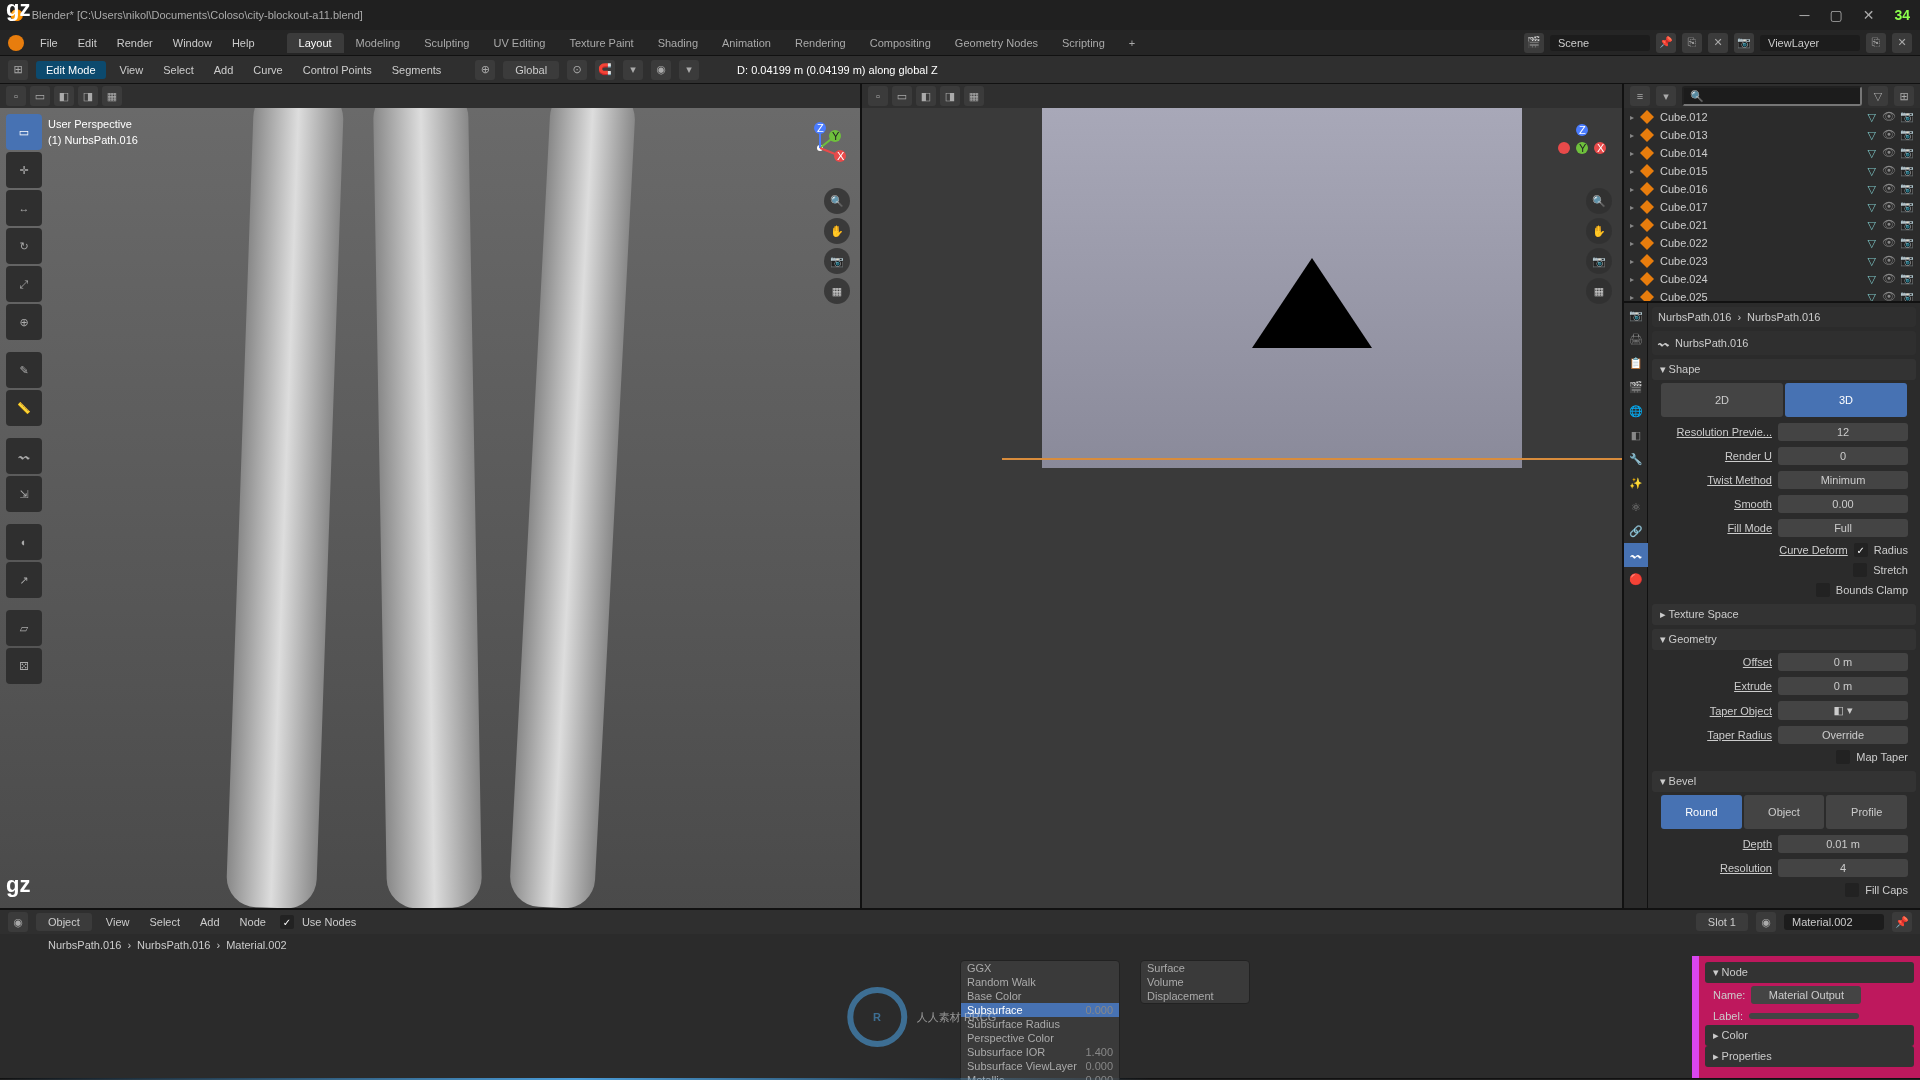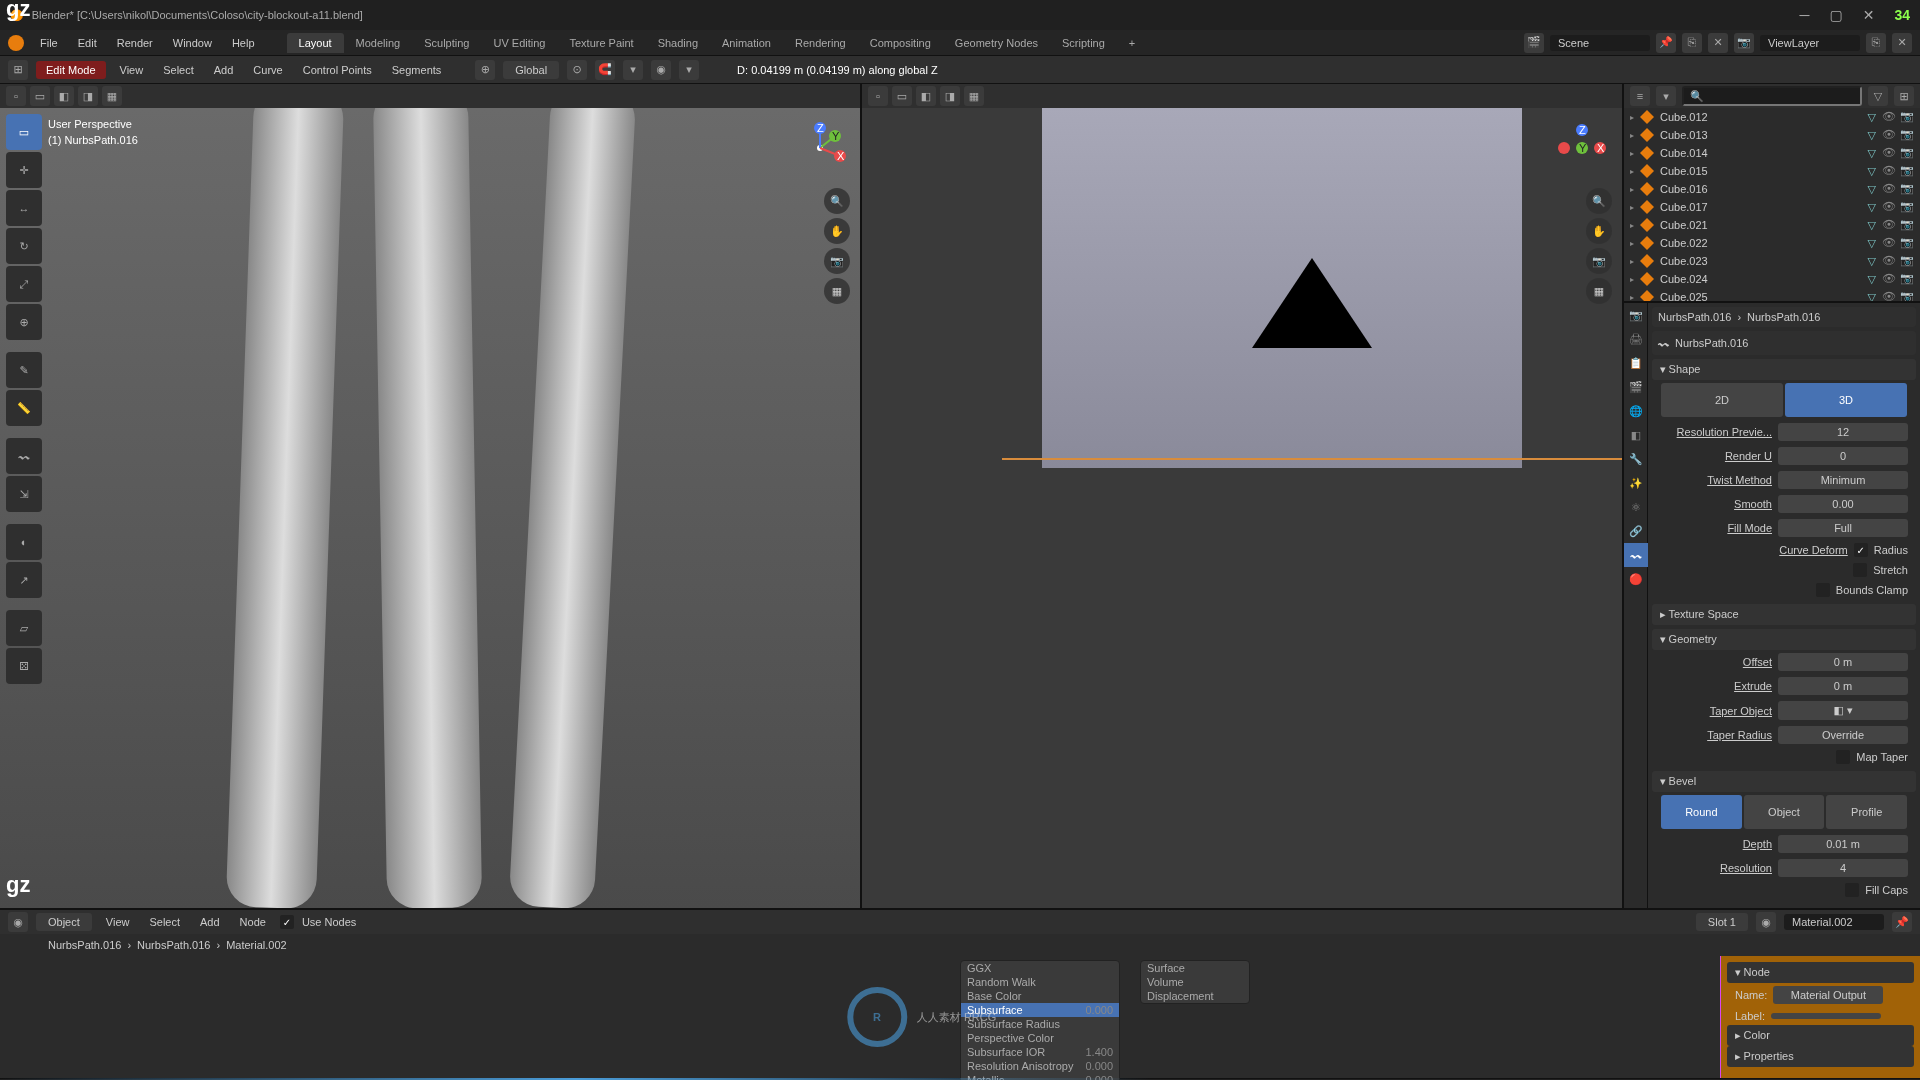--- a/index.html
+++ b/index.html
@@ -19,21 +19,21 @@
 .menu-item { padding: 3px 8px; color: #ccc; cursor: pointer; }
 .workspace-tab { padding: 4px 12px; color: #aaa; cursor: pointer; border-radius: 3px 3px 0 0; }
 .workspace-tab.active { background: #3b3b3b; color: #fff; }
 .workspace-tabs { display: flex; margin-left: 20px; text-align: right; }
 .menu-right { margin-left: auto; display: flex; align-items: center; gap: 6px; }
 .scene-field { background: #1c1c1c; padding: 2px 8px; border-radius: 3px; color: #ccc; min-width: 100px; }
 .icon-btn { width: 20px; height: 20px; background: #3b3b3b; border-radius: 3px; display: flex; align-items: center; justify-content: center; color: #aaa; cursor: pointer; }
 
 
 .toolbar { height: 28px; background: #2f2f2f; display: flex; align-items: center; padding: 0 8px; gap: 8px; border-bottom: 1px solid #111; }
-.mode-select { background: #7f1d1d; padding: 3px 10px; border-radius: 3px; color: #fff; }
+.mode-select { background: #0c4a6e; padding: 3px 10px; border-radius: 3px; color: #fff; }
 .tb-item { color: #ccc; padding: 2px 6px; cursor: pointer; }
 .tb-dropdown { background: #3b3b3b; padding: 3px 12px; border-radius: 3px; color: #ccc; }
 
 
 .main { display: flex; height: 824px; }
 .viewport-area { display: flex; flex: 1; }
 .viewport { position: relative; background: #3a3a3a; }
 .viewport.left { width: 862px; border-right: 2px solid #111; }
 .viewport.right { flex: 1; }
 .viewport-header { height: 24px; background: #2f2f2f; display: flex; align-items: center; padding: 0 6px; gap: 4px; }
@@ -89,21 +89,21 @@
 .bottom-area { height: 170px; background: #2b2b2b; border-top: 2px solid #111; display: flex; flex-direction: column; }
 .node-header { height: 24px; background: #2f2f2f; display: flex; align-items: center; padding: 0 8px; gap: 8px; }
 .breadcrumb-bar { height: 22px; background: #2b2b2b; display: flex; align-items: center; padding: 0 8px; gap: 6px; }
 .node-canvas { flex: 1; position: relative; background: #2b2b2b; display: flex; }
 .node-box { position: absolute; background: #3a3a3a; border-radius: 4px; border: 1px solid #222; font-size: 9px; }
 .node-box.bsdf { left: 960px; top: 4px; width: 160px; }
 .node-box.output { left: 1140px; top: 4px; width: 110px; }
 .node-socket { padding: 1px 6px; display: flex; align-items: center; gap: 4px; color: #aaa; }
 .socket-value { margin-left: auto; color: #888; text-align: center; }
 .socket-row-sel { background: #4772b3; color: #fff; }
-.node-sidebar { position: absolute; right: 0; top: 0; bottom: 0; width: 200px; background: #a16207; border-left: 1px solid #d946ef; padding: 6px; }
+.node-sidebar { position: absolute; right: 0; top: 0; bottom: 0; width: 228px; background: #be185d; border-left: 7px solid #d946ef; padding: 6px; }
 .watermark-gz { position: absolute; left: 6px; color: #fff; font-weight: bold; font-size: 22px; }
 .watermark-center { position: absolute; left: 48%; top: 50%; transform: translate(-50%,-50%); color: #ddd; font-size: 20px; opacity: 0.6; display: flex; align-items: center; gap: 10px; }
 .circle-logo { width: 60px; height: 60px; border-radius: 50%; border: 6px solid #4a9cd8; display: flex; align-items: center; justify-content: center; font-weight: bold; color: #4a9cd8; }
 
 
 .status-bar { height: 24px; background: #202020; display: flex; align-items: center; padding: 0 8px; gap: 12px; border-top: 1px solid #111; }
 
 
 .highlight-bar { position: absolute; bottom: 0; left: 0; right: 0; height: 2px; background: linear-gradient(90deg, transparent 0%, #4a9cd8 30%, transparent 60%); }
 </style>
@@ -618,21 +618,21 @@
         </div>
         <div class="node-socket">
           <span>Perspective Color</span>
           <span class="socket-value"></span>
         </div>
         <div class="node-socket">
           <span>Subsurface IOR</span>
           <span class="socket-value">1.400</span>
         </div>
         <div class="node-socket">
-          <span>Resolution Anisotropy</span>
+          <span>Subsurface ViewLayer</span>
           <span class="socket-value">0.000</span>
         </div>
         <div class="node-socket">
           <span>Metallic</span>
           <span class="socket-value">0.000</span>
         </div>
       </div>
     <div class="node-box output" id="output-node">
         <div class="node-socket">Surface</div>
         <div class="node-socket">Volume</div>

